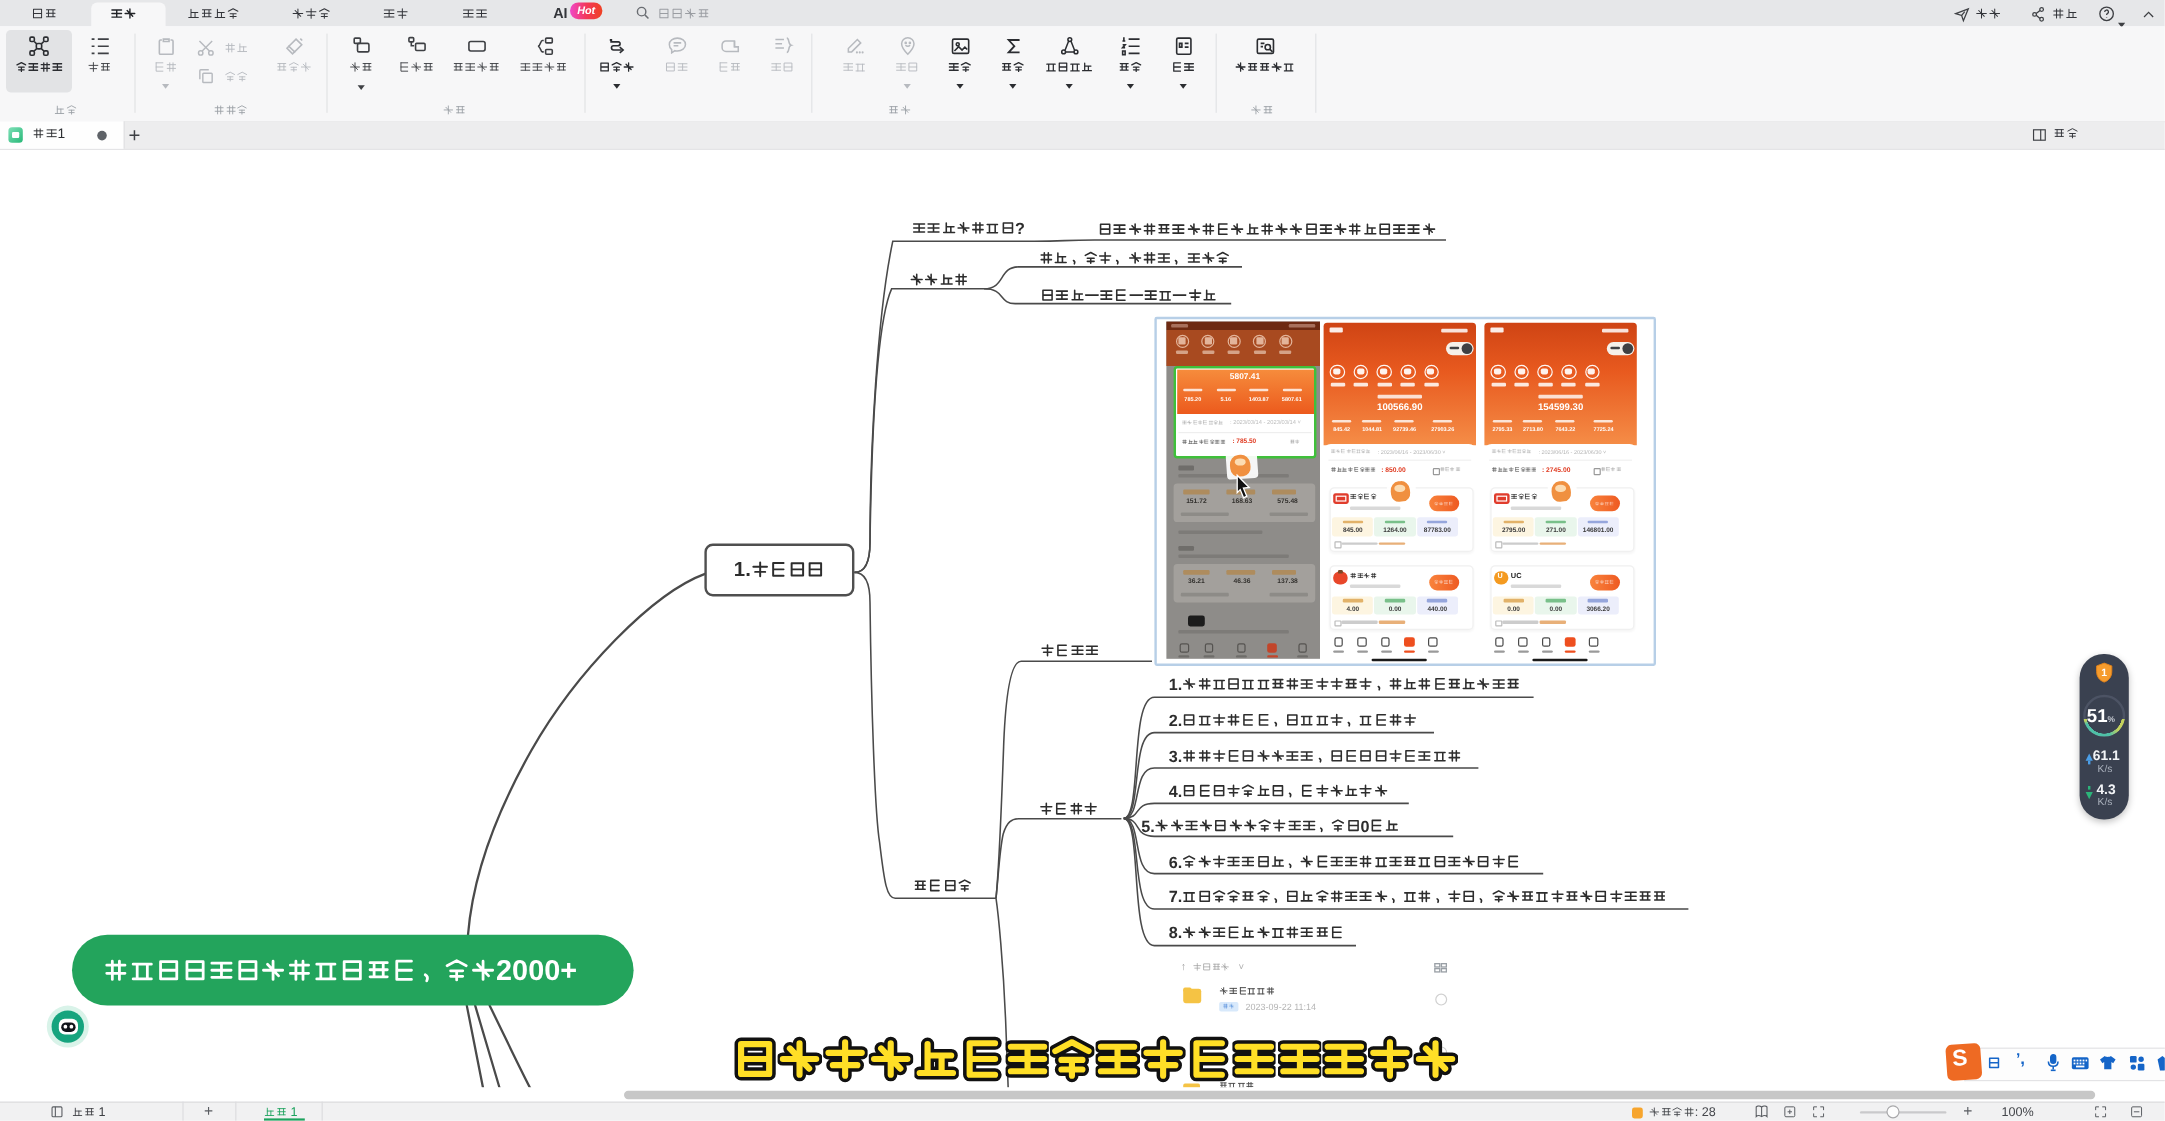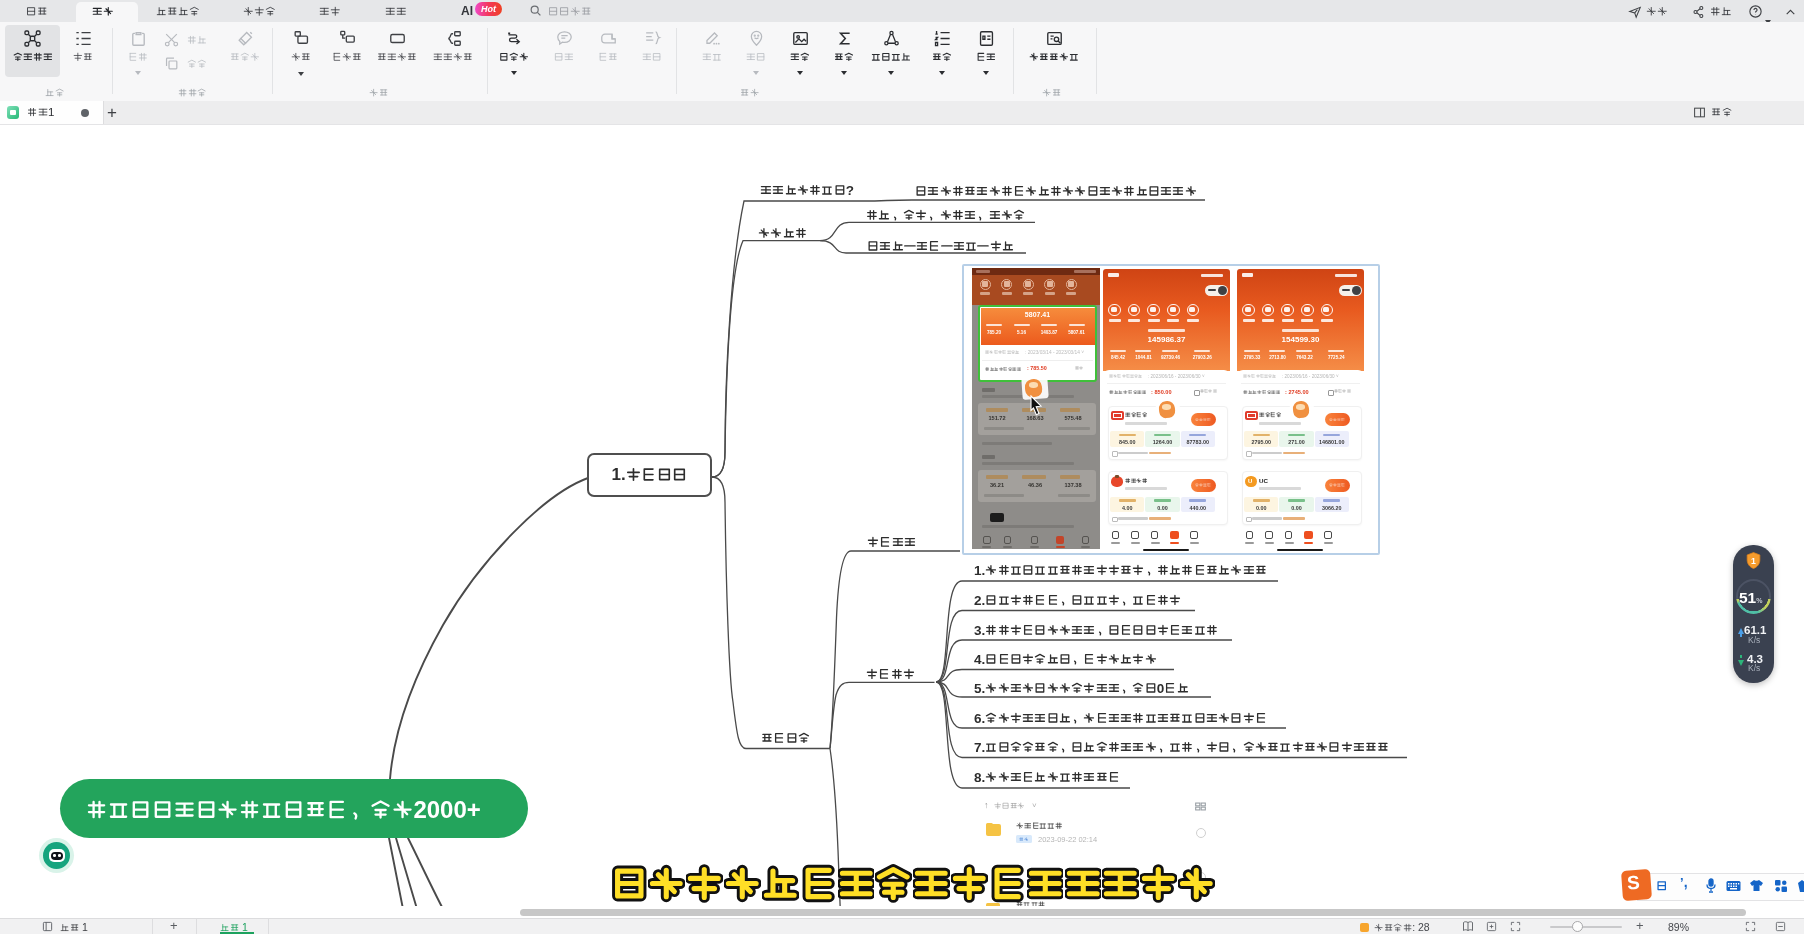--- a/index.html
+++ b/index.html
@@ -734,21 +734,21 @@
         <path d="M50 12V88M12 36H88M22 64H78" fill="none" stroke="currentColor" stroke-width="11" stroke-linecap="round" stroke-linejoin="round"></path>
       </svg><svg viewBox="0 0 100 100" class="g">
         <path d="M12 50H88M50 14V86M28 26L72 72" fill="none" stroke="currentColor" stroke-width="11" stroke-linecap="round" stroke-linejoin="round"></path>
       </svg><svg viewBox="0 0 100 100" class="g">
         <path d="M12 82H88M30 16V82M30 42H84M62 42V82" fill="none" stroke="currentColor" stroke-width="11" stroke-linecap="round" stroke-linejoin="round"></path>
       </svg><svg viewBox="0 0 100 100" class="g">
         <path d="M50 12V88M12 36H88M22 64H78" fill="none" stroke="currentColor" stroke-width="11" stroke-linecap="round" stroke-linejoin="round"></path>
       </svg><svg viewBox="0 0 100 100" class="g">
         <path d="M12 50H88M50 14V86M28 26L72 72" fill="none" stroke="currentColor" stroke-width="11" stroke-linecap="round" stroke-linejoin="round"></path>
       </svg></span></div>
-<div class="ab ct" style="left:974px;top:681px">5.<span class="cjk"><svg viewBox="0 0 100 100" class="g">
+<div class="ab ct" style="left:951px;top:681px">5.<span class="cjk"><svg viewBox="0 0 100 100" class="g">
         <path d="M12 50H88M50 14V86M28 26L72 72" fill="none" stroke="currentColor" stroke-width="11" stroke-linecap="round" stroke-linejoin="round"></path>
       </svg><svg viewBox="0 0 100 100" class="g">
         <path d="M12 50H88M50 14V86M28 26L72 72" fill="none" stroke="currentColor" stroke-width="11" stroke-linecap="round" stroke-linejoin="round"></path>
       </svg><svg viewBox="0 0 100 100" class="g">
         <path d="M12 22H88M12 50H88M12 78H88M50 22V78" fill="none" stroke="currentColor" stroke-width="11" stroke-linecap="round" stroke-linejoin="round"></path>
       </svg><svg viewBox="0 0 100 100" class="g">
         <path d="M12 50H88M50 14V86M28 26L72 72" fill="none" stroke="currentColor" stroke-width="11" stroke-linecap="round" stroke-linejoin="round"></path>
       </svg><svg viewBox="0 0 100 100" class="g">
         <path d="M18 16H82V84H18ZM18 50H82" fill="none" stroke="currentColor" stroke-width="11" stroke-linecap="round" stroke-linejoin="round"></path>
       </svg><svg viewBox="0 0 100 100" class="g">
@@ -1092,21 +1092,21 @@
 <div class="ab" style="left:185.4px;top:39.7px;width:12.6px;height:12.6px;border:1.2px solid rgba(255,255,255,.95);border-radius:50%;box-sizing:border-box"></div>
 <div class="ab" style="left:188.2px;top:42.7px;width:6px;height:5.5px;background:rgba(255,255,255,.92);border-radius:1.5px"></div>
 <div class="ab" style="left:185.7px;top:54.5px;width:12px;height:3px;background:rgba(255,255,255,.85);border-radius:1px"></div>
 <div class="ab" style="left:205.0px;top:39.7px;width:12.6px;height:12.6px;border:1.2px solid rgba(255,255,255,.95);border-radius:50%;box-sizing:border-box"></div>
 <div class="ab" style="left:207.8px;top:42.7px;width:6px;height:5.5px;background:rgba(255,255,255,.92);border-radius:1.5px"></div>
 <div class="ab" style="left:205.3px;top:54.5px;width:12px;height:3px;background:rgba(255,255,255,.85);border-radius:1px"></div>
 <div class="ab" style="left:224.6px;top:39.7px;width:12.6px;height:12.6px;border:1.2px solid rgba(255,255,255,.95);border-radius:50%;box-sizing:border-box"></div>
 <div class="ab" style="left:227.4px;top:42.7px;width:6px;height:5.5px;background:rgba(255,255,255,.92);border-radius:1.5px"></div>
 <div class="ab" style="left:224.9px;top:54.5px;width:12px;height:3px;background:rgba(255,255,255,.85);border-radius:1px"></div>
 <div class="ab" style="left:186px;top:64.5px;width:37px;height:3px;background:rgba(255,255,255,.8);border-radius:1px"></div>
-<div class="ab nw" style="left:141px;top:70.5px;width:127px;text-align:center;font-size:8px;font-weight:bold;color:#fff">145986.37</div>
+<div class="ab nw" style="left:141px;top:70.5px;width:127px;text-align:center;font-size:8px;font-weight:bold;color:#fff">100566.90</div>
 <div class="ab" style="left:147.5px;top:85.5px;width:16px;height:2.8px;background:rgba(255,255,255,.8);border-radius:1px"></div>
 <div class="ab nw" style="left:144.5px;top:90.5px;width:23px;text-align:center;font-size:4.6px;font-weight:bold;color:#fff">845.42</div>
 <div class="ab" style="left:173.0px;top:85.5px;width:16px;height:2.8px;background:rgba(255,255,255,.8);border-radius:1px"></div>
 <div class="ab nw" style="left:170.0px;top:90.5px;width:23px;text-align:center;font-size:4.6px;font-weight:bold;color:#fff">1044.81</div>
 <div class="ab" style="left:200.0px;top:85.5px;width:16px;height:2.8px;background:rgba(255,255,255,.8);border-radius:1px"></div>
 <div class="ab nw" style="left:197.0px;top:90.5px;width:23px;text-align:center;font-size:4.6px;font-weight:bold;color:#fff">92739.46</div>
 <div class="ab" style="left:231.8px;top:85.5px;width:16px;height:2.8px;background:rgba(255,255,255,.8);border-radius:1px"></div>
 <div class="ab nw" style="left:228.8px;top:90.5px;width:23px;text-align:center;font-size:4.6px;font-weight:bold;color:#fff">27903.26</div>
 <div class="ab" style="left:141px;top:105.6px;width:127px;height:182px;background:#fff;border-radius:6px 6px 0 0"></div>
 <div class="ab nw cjk" style="left:147px;top:110px;font-size:4.6px;color:#9a9a9a"><svg viewBox="0 0 100 100" class="g">
@@ -1429,21 +1429,21 @@
       <path d="M14 26H86M30 26V84M70 26V84M14 84H86" fill="none" stroke="currentColor" stroke-width="11" stroke-linecap="round" stroke-linejoin="round"></path>
     </svg><svg viewBox="0 0 100 100" class="g">
       <path d="M14 30H86M14 62H86M36 14V86M64 14V86" fill="none" stroke="currentColor" stroke-width="11" stroke-linecap="round" stroke-linejoin="round"></path>
     </svg></div>
 <div class="ab" style="left:1016px;top:834.5px;width:16px;height:8px;background:#d8e9fb;border-radius:1.5px"></div>
 <div class="ab nw cjk" style="left:1018.5px;top:836px;font-size:5.5px;color:#3f7fd6"><svg viewBox="0 0 100 100" class="g">
       <path d="M14 30H86M14 62H86M36 14V86M64 14V86" fill="none" stroke="currentColor" stroke-width="8" stroke-linecap="round" stroke-linejoin="round"></path>
     </svg><svg viewBox="0 0 100 100" class="g">
       <path d="M12 50H88M50 14V86M28 26L72 72" fill="none" stroke="currentColor" stroke-width="8" stroke-linecap="round" stroke-linejoin="round"></path>
     </svg></div>
-<div class="ab nw" style="left:1038px;top:834.5px;font-size:7.5px;color:#b5b5b5">2023-09-22  02:14</div>
+<div class="ab nw" style="left:1038px;top:834.5px;font-size:7.5px;color:#b5b5b5">2023-09-22  11:14</div>
 <div class="ab" style="left:1196px;top:828px;width:8px;height:8px;border:1px solid #d0d0d0;border-radius:50%"></div>
 <div class="ab" style="left:1196px;top:872px;width:8px;height:8px;border:1px solid #d0d0d0;border-radius:50%"></div>
 <div class="ab" style="left:986px;top:903px;width:14px;height:8px;background:#f5c344;border-radius:1.5px"></div>
 <div class="ab nw cjk" style="left:1016px;top:900px;font-size:8px;color:#4a4a4a;font-style:italic;font-weight:bold"><svg viewBox="0 0 100 100" class="g">
       <path d="M16 20H84M16 48H84M16 76H84M32 20V76M68 20V76" fill="none" stroke="currentColor" stroke-width="11" stroke-linecap="round" stroke-linejoin="round"></path>
     </svg><svg viewBox="0 0 100 100" class="g">
       <path d="M14 26H86M30 26V84M70 26V84M14 84H86" fill="none" stroke="currentColor" stroke-width="11" stroke-linecap="round" stroke-linejoin="round"></path>
     </svg><svg viewBox="0 0 100 100" class="g">
       <path d="M14 26H86M30 26V84M70 26V84M14 84H86" fill="none" stroke="currentColor" stroke-width="11" stroke-linecap="round" stroke-linejoin="round"></path>
     </svg><svg viewBox="0 0 100 100" class="g">
@@ -1540,21 +1540,21 @@
 <svg class="ab" style="left:1486px;top:921px" width="11" height="11" viewBox="0 0 24 24" fill="none" stroke="#5a5d62" stroke-width="1.8">
     <rect x="3" y="3" width="18" height="18" rx="2"></rect>
     <path d="M8 12h8M12 8v8"></path>
   </svg>
 <svg class="ab" style="left:1510px;top:921px" width="11" height="11" viewBox="0 0 24 24" fill="none" stroke="#5a5d62" stroke-width="1.8">
     <path d="M9 3H3v6M15 3h6v6M9 21H3v-6M15 21h6v-6"></path>
   </svg>
 <div class="ab" style="left:1550px;top:925.5px;width:72px;height:2.5px;background:#c9c9cb;border-radius:1px"></div>
 <div class="ab" style="left:1572px;top:921px;width:9px;height:9px;background:#fdfdfd;border:1px solid #a8a8aa;border-radius:50%"></div>
 <div class="ab nw" style="left:1636px;top:918px;font-size:13px;color:#5a5d62">+</div>
-<div class="ab nw" style="left:1668px;top:921px;font-size:10.5px;color:#45474c">89%</div>
+<div class="ab nw" style="left:1668px;top:921px;font-size:10.5px;color:#45474c">100%</div>
 <div class="ab" style="left:1700px;top:926px"></div>
 <svg class="ab" style="left:1745px;top:921px" width="11" height="11" viewBox="0 0 24 24" fill="none" stroke="#5a5d62" stroke-width="1.8">
     <path d="M9 3H3v6M15 3h6v6M9 21H3v-6M15 21h6v-6"></path>
   </svg>
 <svg class="ab" style="left:1775px;top:921px" width="11" height="11" viewBox="0 0 24 24" fill="none" stroke="#5a5d62" stroke-width="1.8">
     <rect x="3" y="3" width="18" height="18" rx="2"></rect>
     <path d="M7 12h10"></path>
   </svg>
 
 <div class="ab" style="left:1733px;top:545px;width:41px;height:138px;background:#3a4150;border-radius:20px;box-shadow:0 2px 6px rgba(0,0,0,.25)"></div>

